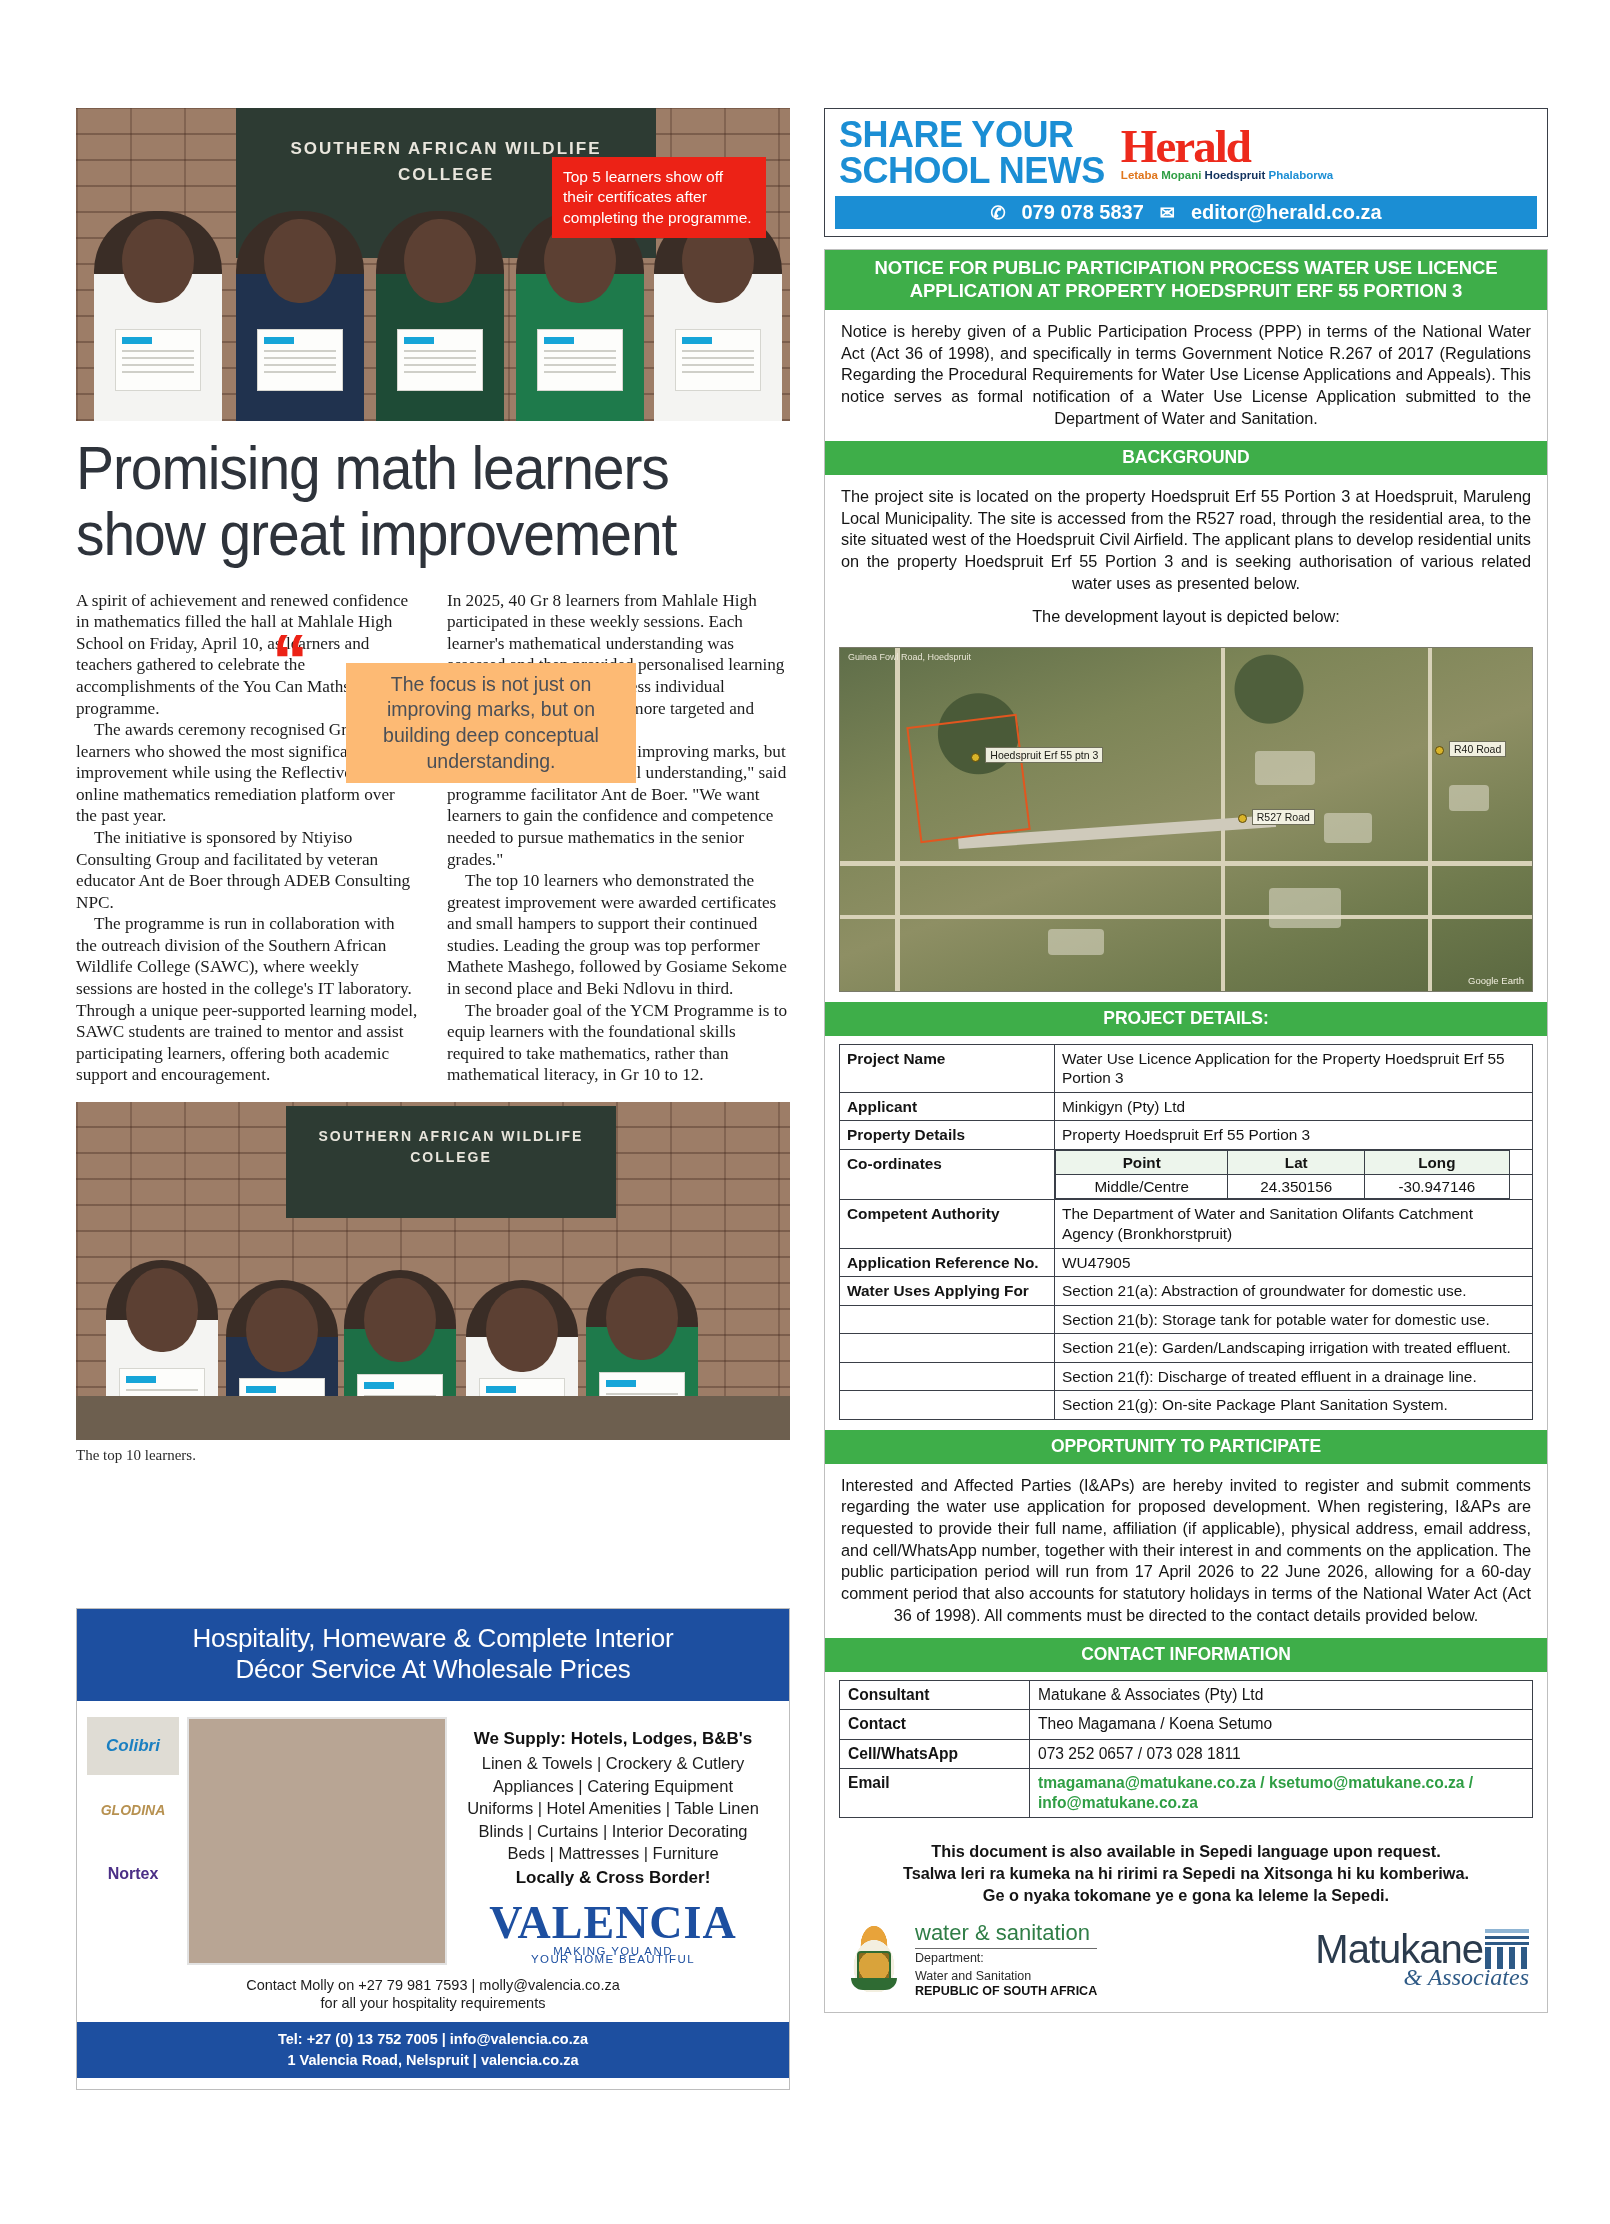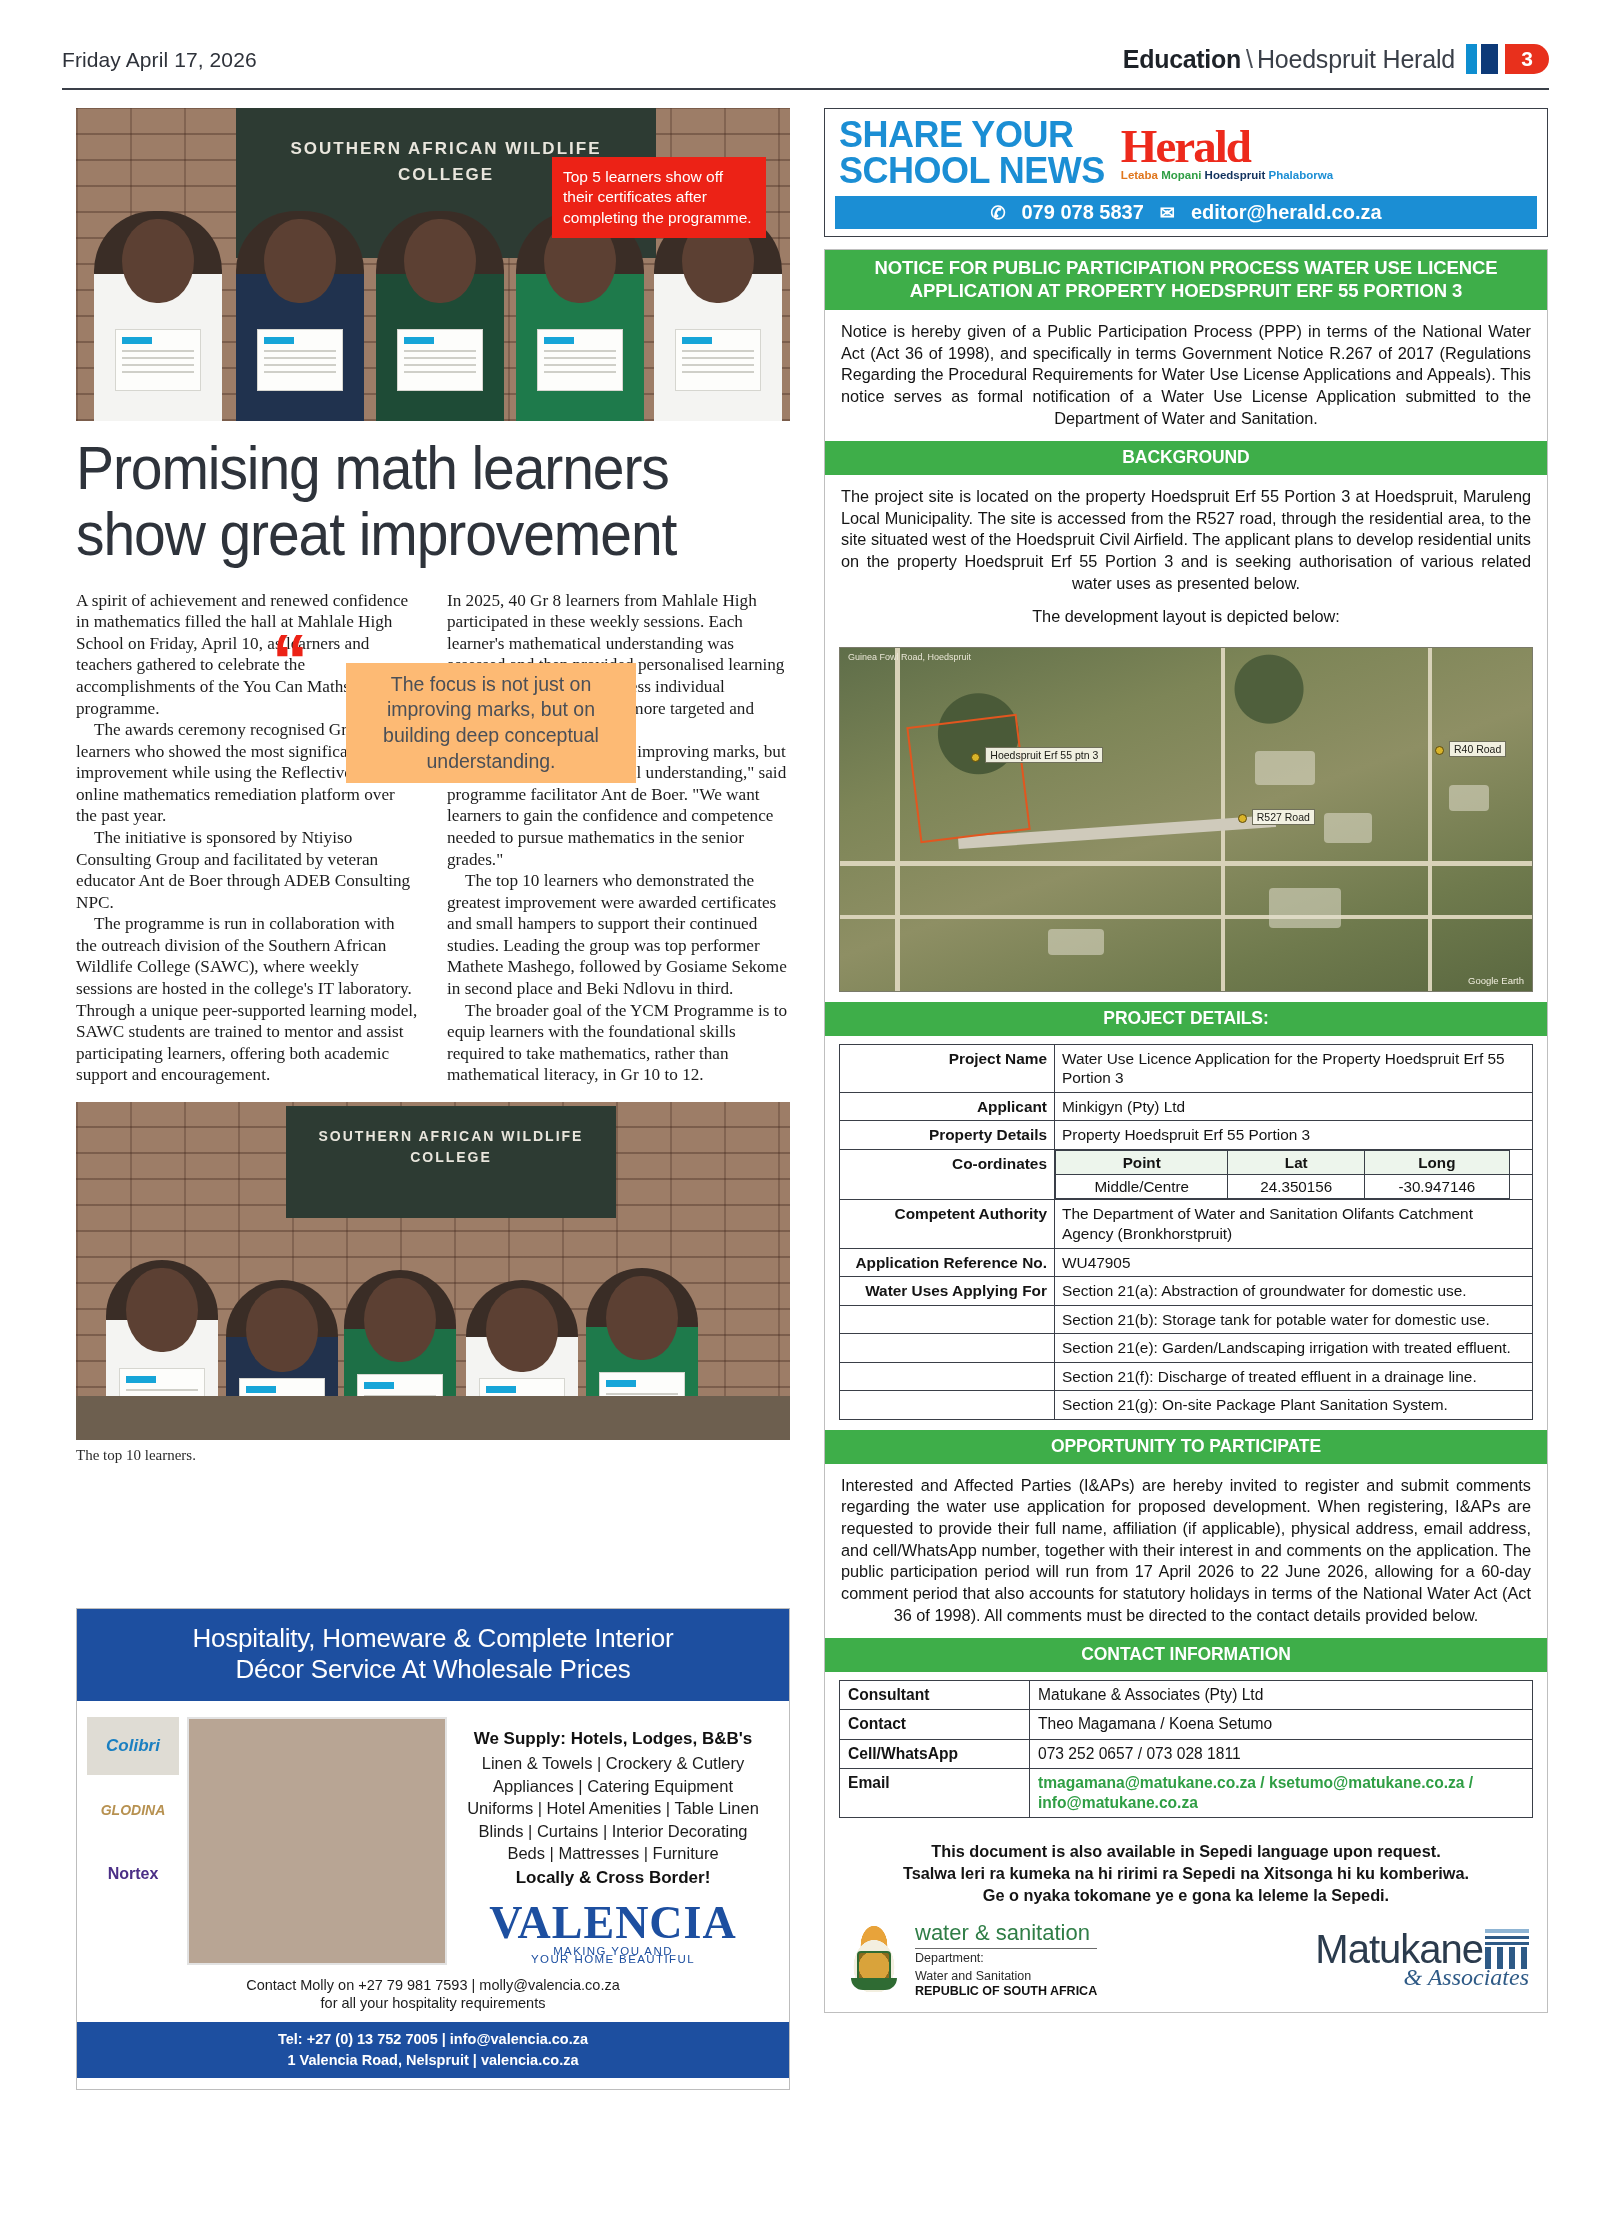--- a/index.html
+++ b/index.html
@@ -226,21 +226,21 @@
     font-family: "Liberation Sans", sans-serif;
   }
   .map-pin { position: absolute; width: 9px; height: 9px; background: #d9b429; border: 1px solid #5c4a0d; border-radius: 50%; }
   .map-top-note { position: absolute; left: 8px; top: 4px; font-size: 9px; color: #e9e6d6; }
   .map-bot-note { position: absolute; right: 8px; bottom: 5px; font-size: 9.5px; color: #f0eddd; }
 
   
   .tbl-wrap { padding: 8px 14px 10px; }
   table.det { width: 100%; border-collapse: collapse; font-size: 15.4px; color: #141414; }
   table.det td { border: 1px solid #3a3f48; padding: 4px 7px; vertical-align: top; line-height: 1.27; }
-  table.det td.k { font-weight: bold; width: 215px; text-align: right; }
+  table.det td.k { font-weight: bold; width: 215px; }
   table.coord { width: 100%; border-collapse: collapse; font-size: 15.2px; }
   table.coord td { border: 1px solid #3a3f48; padding: 2px 7px; }
   table.coord td.h { font-weight: bold; text-align: center; background: #edf5ec; }
   table.coord td.v { text-align: center; }
 
   table.contact { width: 100%; border-collapse: collapse; font-size: 15.6px; color: #141414; }
   table.contact td { border: 1px solid #3a3f48; padding: 4px 8px; vertical-align: top; line-height: 1.3; }
   table.contact td.k { font-weight: bold; width: 190px; }
   .email-green { color: #2f9e44; font-weight: bold; }
 
@@ -286,31 +286,20 @@
       linear-gradient(#2e5a86 0 3px, transparent 3px) 0 13px,
       repeating-linear-gradient(90deg,#2e5a86 0 6px, transparent 6px 12px) 0 18px/100% 22px;
     background-repeat: no-repeat;
   }
 </style>
 </head>
 <body>
 
 <div class="page">
 
-  <div class="masthead">
-    <div class="masthead-date">Friday April 17, 2026</div>
-    <div class="masthead-right">
-      <span class="mh-section">Education</span>
-      <span class="mh-slash">\</span>
-      <span class="mh-pub">Hoedspruit  Herald</span>
-      <span class="mh-bar-lt"></span>
-      <span class="mh-bar-dk"></span>
-      <span class="mh-pageno">3</span>
-    </div>
-  </div>
 
   <div class="left-col">
 
     <div class="hero-photo">
       <div class="brickwall"></div>
       <div class="banner-dark"></div>
       <div class="banner-text">SOUTHERN AFRICAN WILDLIFE COLLEGE</div>
       <div class="learner l1">
           <span class="face"></span>
           <span class="cert"></span>

